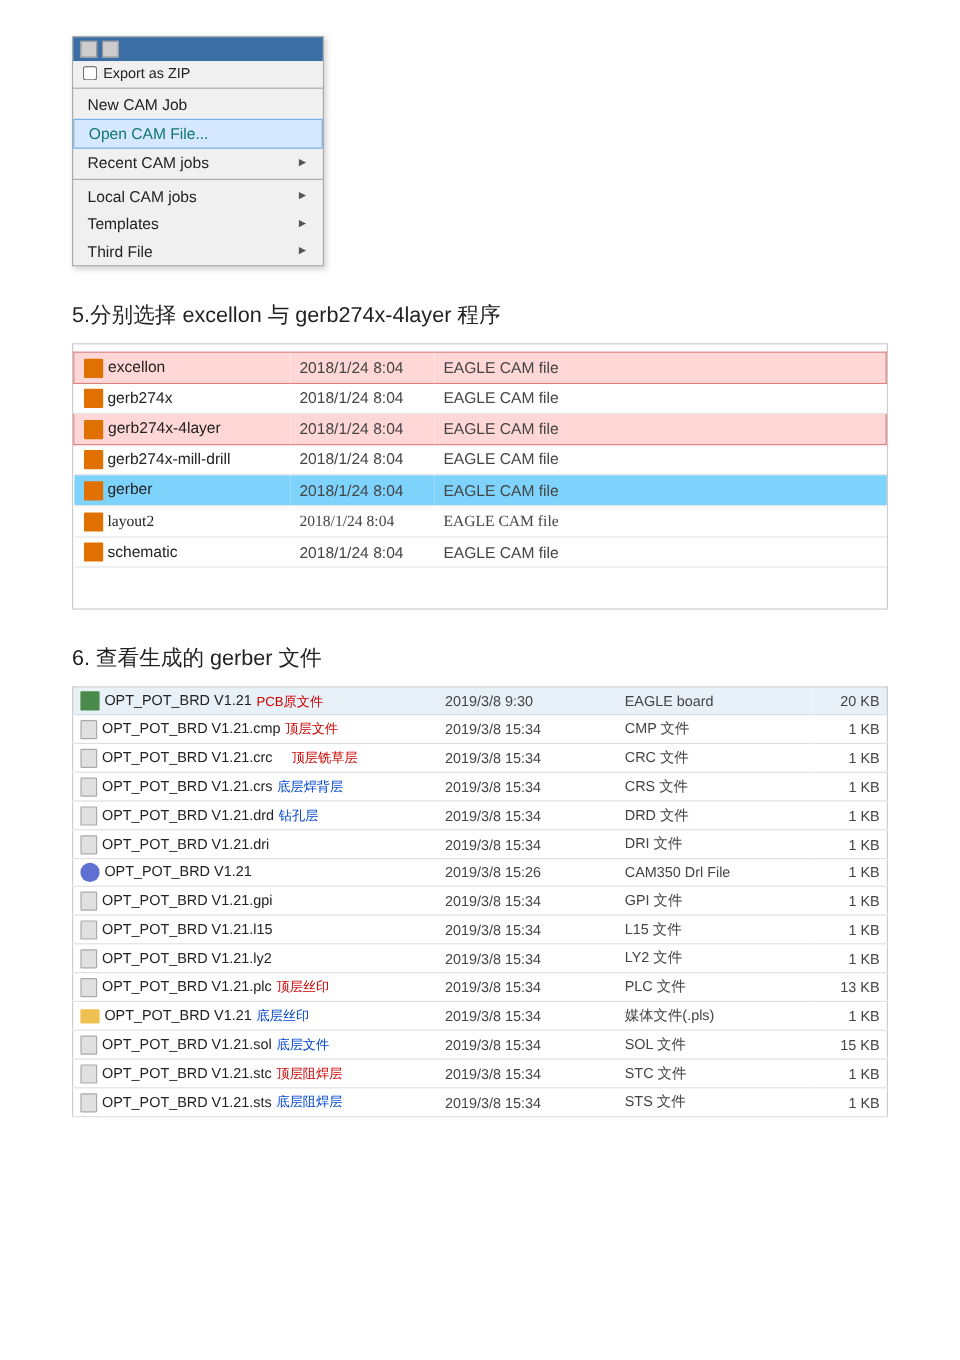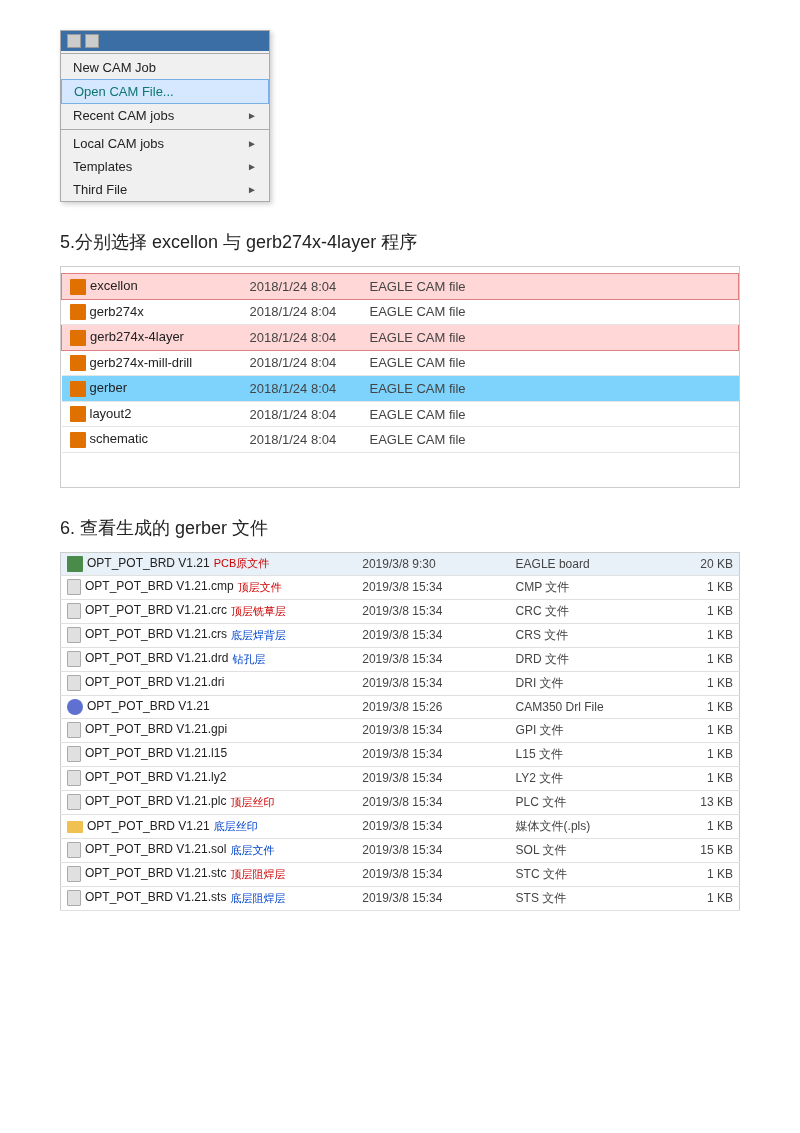--- a/index.html
+++ b/index.html
@@ -167,20 +167,24 @@
 <body>
 
 
 
 
 <div class="menu-popup">
   <div class="menu-titlebar">
     <span class="menu-titlebar-btn"></span>
     <span class="menu-titlebar-btn"></span>
   </div>
+  <div class="menu-checkbox-row">
+    <input type="checkbox" style="">
+    <span>Export as ZIP</span>
+  </div>
   <div class="menu-separator"></div>
   <div class="menu-item">
     <span>New CAM Job</span>
   </div>
   <div class="menu-item highlighted">
     <span>Open CAM File...</span>
   </div>
   <div class="menu-item">
     <span>Recent CAM jobs</span>
     <span class="menu-arrow">►</span>
@@ -235,21 +239,21 @@
       <td class="col-date">2018/1/24 8:04</td>
       <td class="col-type">EAGLE CAM file</td>
     </tr>
         <tr style="background: #7dd3fc;">
       <td class="col-name">
         <span class="icon-cam"></span>gerber
       </td>
       <td class="col-date">2018/1/24 8:04</td>
       <td class="col-type">EAGLE CAM file</td>
     </tr>
-        <tr style="background: rgb(255, 255, 255);">
+        <tr style="background: rgb(255, 255, 255); font-family: Liberation Serif, serif;">
       <td class="col-name">
         <span class="icon-cam"></span>layout2
       </td>
       <td class="col-date">2018/1/24 8:04</td>
       <td class="col-type">EAGLE CAM file</td>
     </tr>
         <tr style="background: rgb(255, 255, 255);">
       <td class="col-name">
         <span class="icon-cam"></span>schematic
       </td>
@@ -278,21 +282,21 @@
         <tr>
       <td class="col-name2">
         <span class="icon-file"></span>OPT_POT_BRD V1.21.cmp<span style="color:#cc0000;font-size:11px;margin-left:4px;">顶层文件</span>
       </td>
       <td class="col-date2">2019/3/8 15:34</td>
       <td class="col-type2">CMP 文件</td>
       <td class="col-size2">1 KB</td>
     </tr>
         <tr>
       <td class="col-name2">
-        <span class="icon-file"></span>OPT_POT_BRD V1.21.crc<span style="color:#cc0000;font-size:11px;margin-left:4px;">顶层铣草层</span>
+        <span class="icon-file"></span>OPT_POT_BRD V1.21.crc<span style="color:#cc0000;font-size:11px;margin-left:16px;">顶层铣草层</span>
       </td>
       <td class="col-date2">2019/3/8 15:34</td>
       <td class="col-type2">CRC 文件</td>
       <td class="col-size2">1 KB</td>
     </tr>
         <tr>
       <td class="col-name2">
         <span class="icon-file"></span>OPT_POT_BRD V1.21.crs<span style="color:#0044cc;font-size:11px;margin-left:4px;">底层焊背层</span>
       </td>
       <td class="col-date2">2019/3/8 15:34</td>

